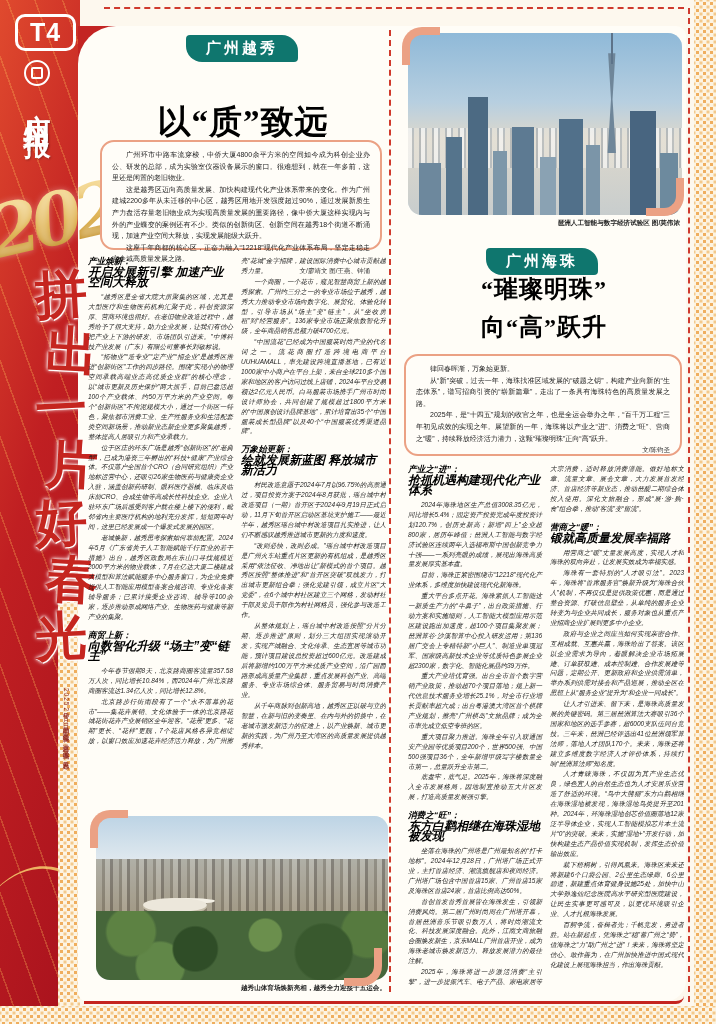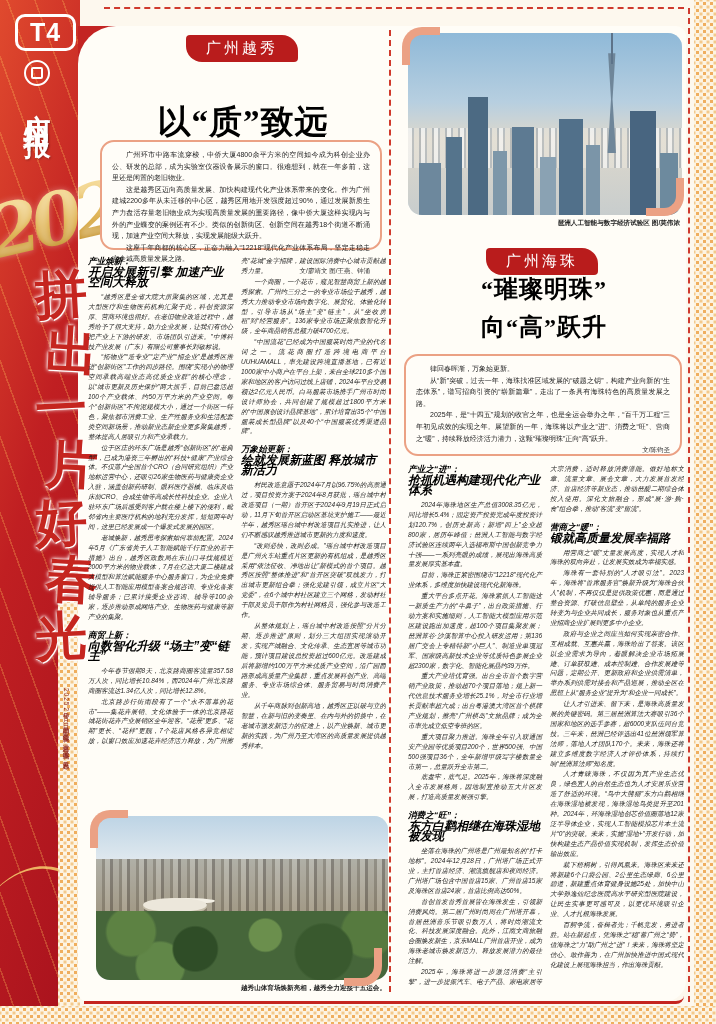--- a/index.html
+++ b/index.html
@@ -42,21 +42,21 @@
   .right-dash{position:absolute;left:688px;top:8px;height:994px;width:0;border-left:2.5px dashed #cf3a2e;z-index:3;}
   .right-pattern{position:absolute;left:694px;top:0;width:22px;height:1024px;z-index:3;}
   .bottom-pattern{position:absolute;left:0;top:1006px;width:716px;height:18px;z-index:3;}
   .bottom-red-line{position:absolute;left:84px;top:996px;width:600px;height:5px;z-index:4;
     border-bottom:3px solid #c5251f;border-radius:0 0 20px 0;}
   .divider{position:absolute;left:389px;top:30px;height:962px;width:0;border-left:2.5px dashed #d0392b;z-index:4;}
   .gutter-label{position:absolute;left:375px;top:946px;z-index:5;writing-mode:vertical-rl;
     color:#c5251f;font-size:7.5px;font-weight:bold;letter-spacing:2px;}
   .gutter-squiggle{position:absolute;left:381px;top:906px;height:34px;width:0;border-left:1.5px dashed #c5251f;z-index:5;}
   
-  .tag{position:absolute;z-index:5;background:#b91c1c;color:#fff;font-weight:normal;font-size:15px;
+  .tag{position:absolute;z-index:5;background:#0f766e;color:#fff;font-weight:bold;font-size:15px;
     letter-spacing:3px;padding:4px 20px;border-radius:4px 16px 4px 16px;}
   .headline{position:absolute;z-index:5;text-align:center;font-family:"Liberation Serif","DejaVu Serif",serif;
     font-weight:bold;color:#000;letter-spacing:1px;}
   .intro-box{position:absolute;z-index:5;border:2px solid #eba184;border-radius:14px;background:#fffdf8;
     padding:7px 10px 4px;box-sizing:border-box;}
   .intro-box p{margin:0;font-size:7px;line-height:11.6px;text-align:justify;text-indent:2em;color:#222;}
   .byline{text-align:right;font-size:6.5px;color:#333;margin-top:2px;}
   .body-cols{position:absolute;z-index:5;column-count:2;column-gap:8px;overflow:hidden;font-style:italic;}
   .body-cols p{margin:0 0 1px;font-size:6.5px;line-height:9.9px;text-align:justify;text-indent:2em;color:#1c1c1c;}
   .sec-head{break-inside:avoid;margin:8px 0 5px;}

